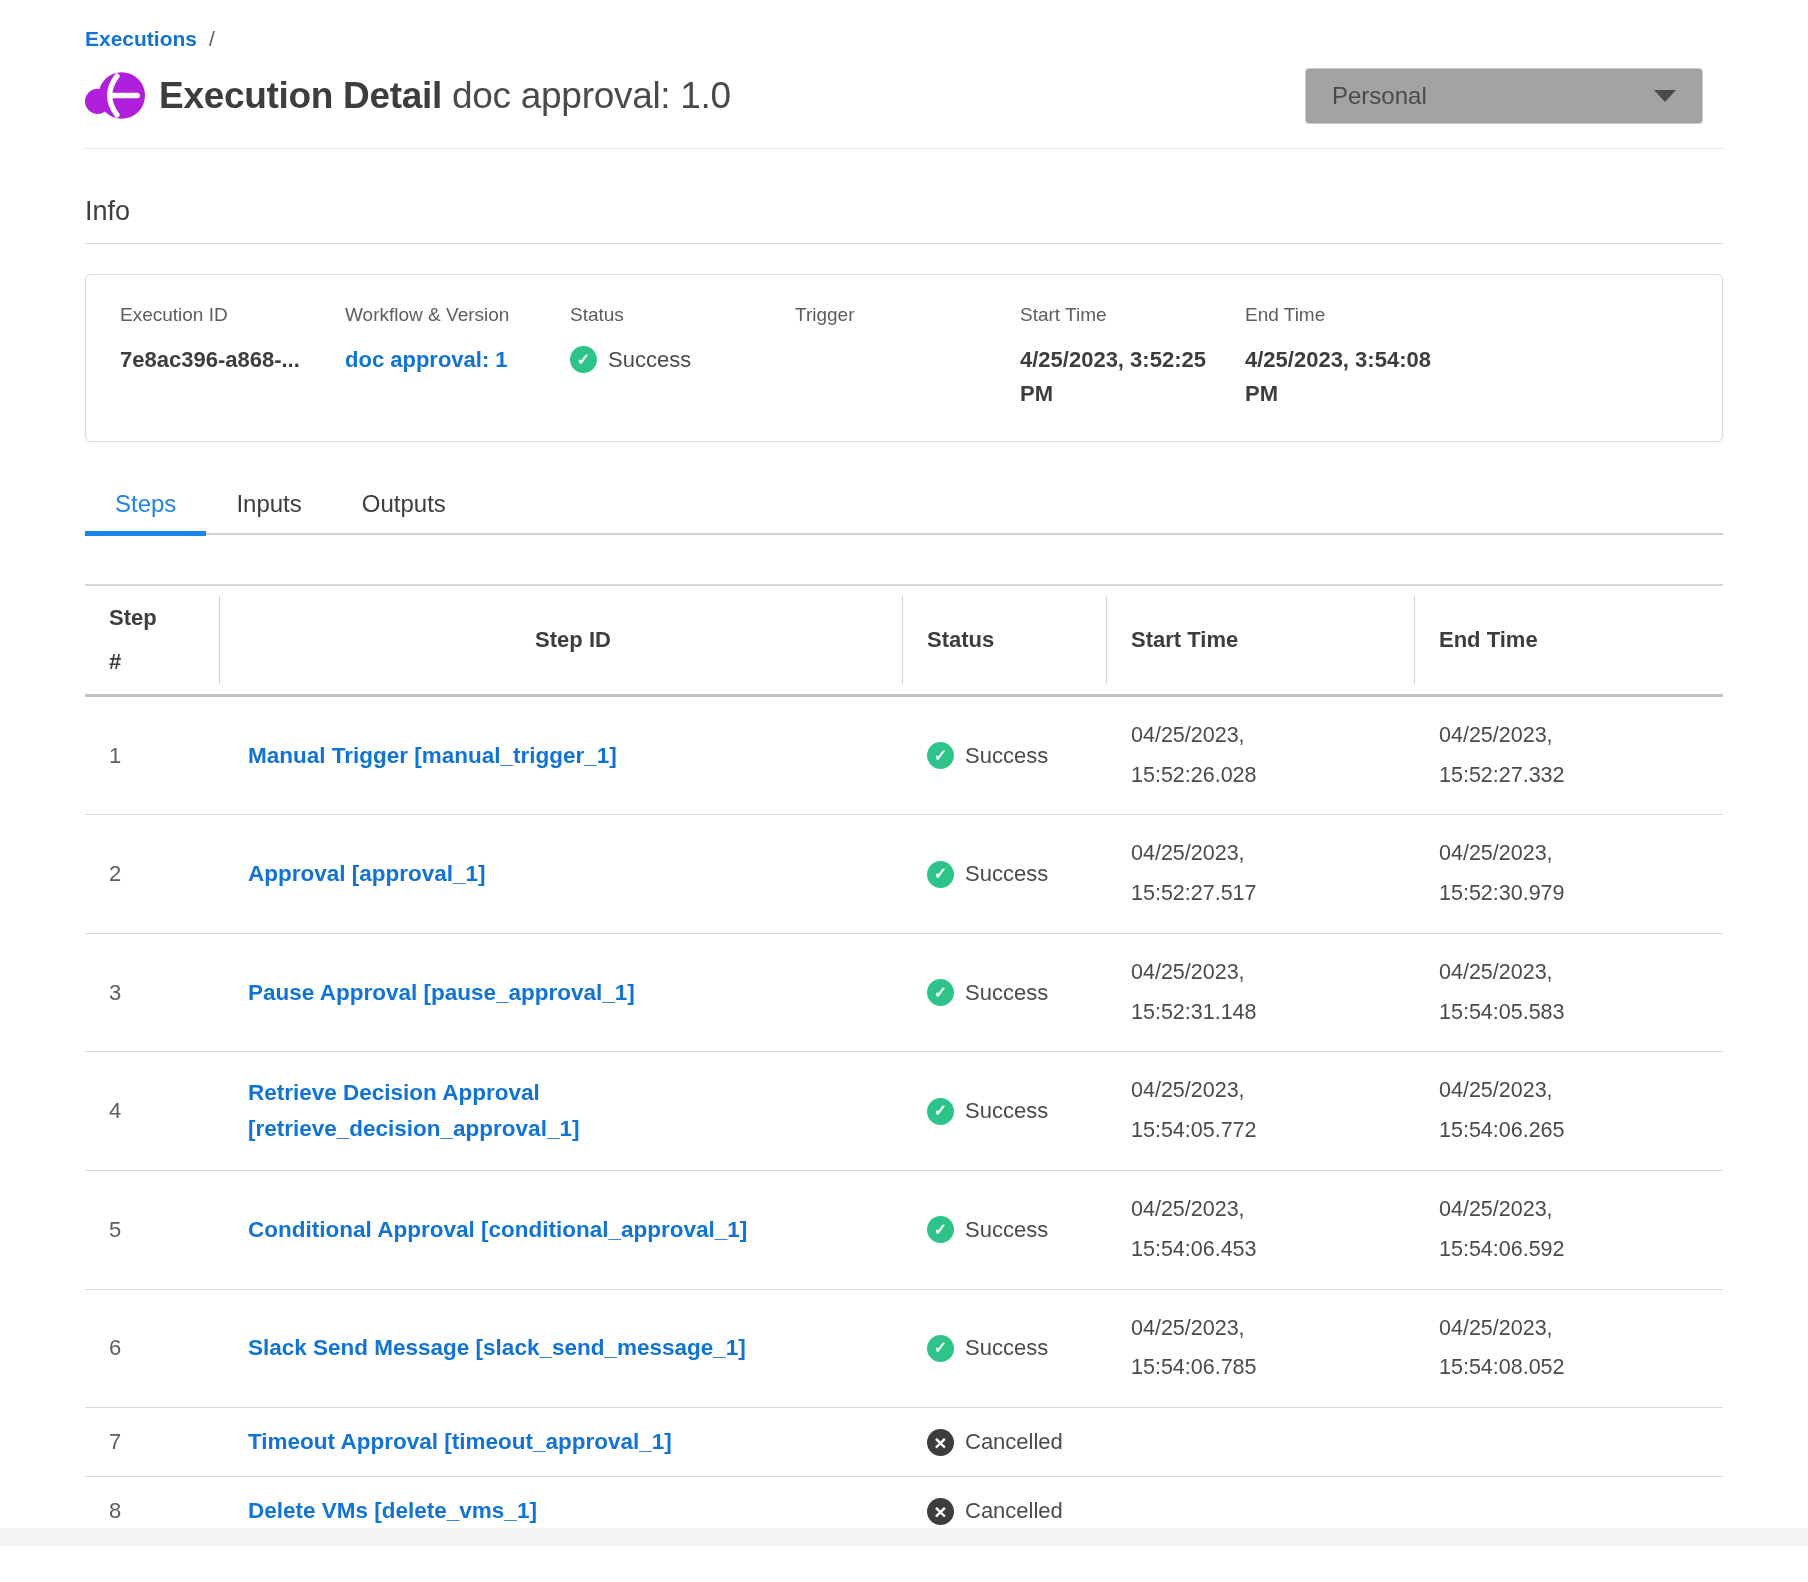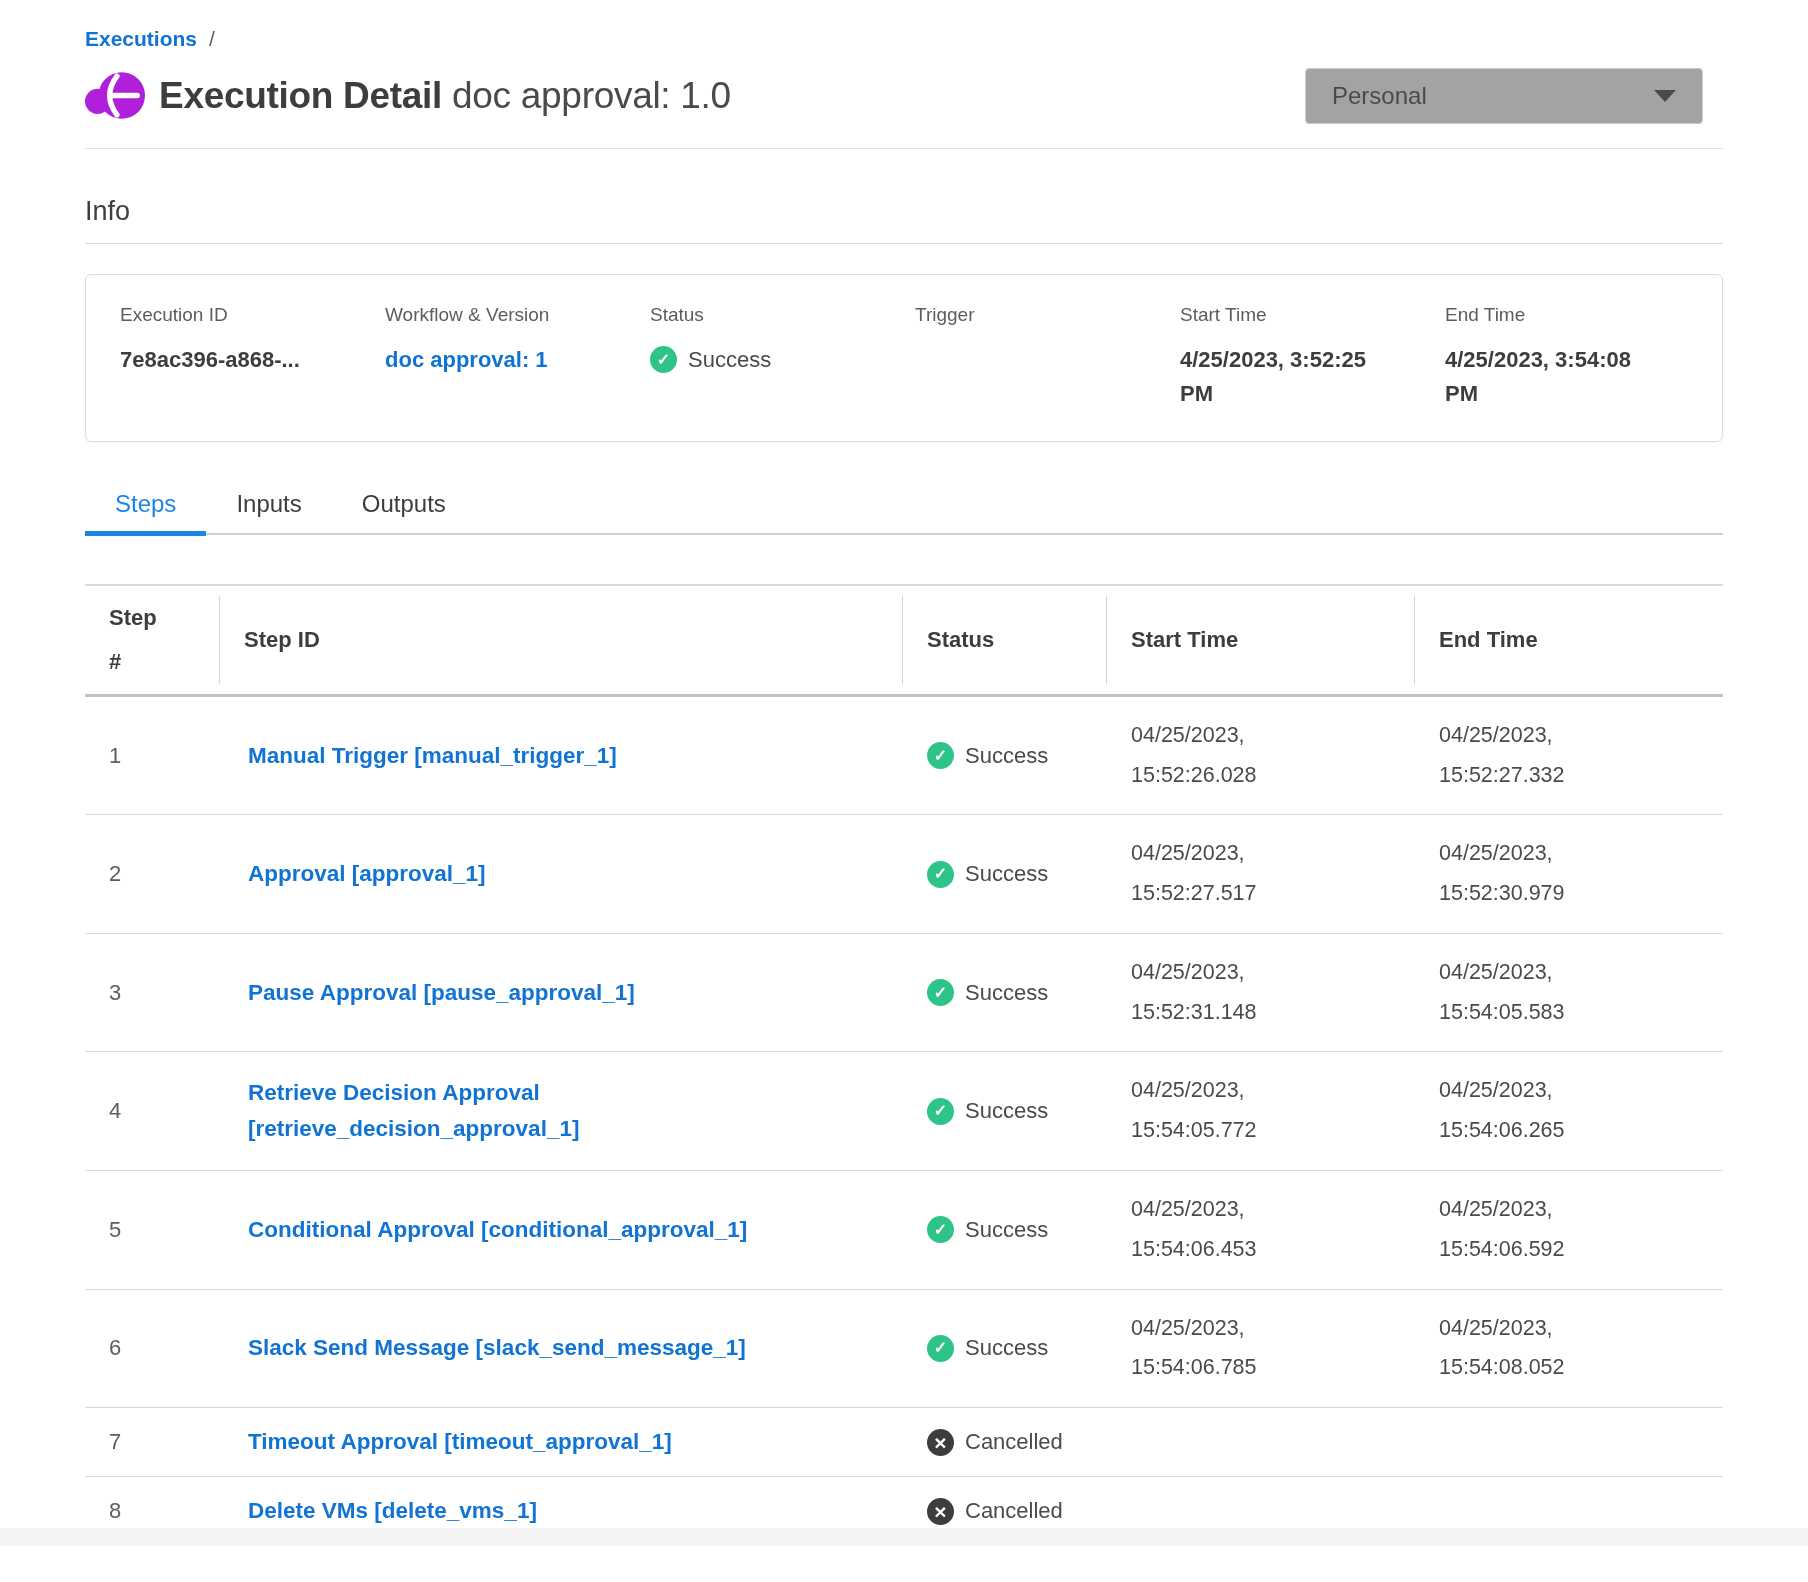--- a/index.html
+++ b/index.html
@@ -36,21 +36,20 @@
   .d1{margin-top:24px;}
   .d2{margin-top:16px;border-top-color:#d9d9d9;}
 
   .info-heading{margin:48px 0 0;font-size:27px;font-weight:400;color:var(--text-dark);line-height:1.1;}
 
   
   .info-card{
     margin-top:30px;border:1px solid #dcdcdc;border-radius:6px;
     padding:28px 34px 30px;display:flex;box-shadow:0 1px 3px rgba(0,0,0,0.05);
     min-height:168px;
-    gap:40px;
   }
   .info-field{width:225px;flex:none;}
   .f-label{font-size:19px;color:var(--text-label);display:block;line-height:1.3;}
   .f-value{display:block;margin-top:15px;font-size:22px;color:var(--text-dark);max-width:204px;line-height:1.55;}
   .v-text.emph{font-weight:600;}
   .v-link{color:var(--accent-blue);font-weight:600;text-decoration:none;cursor:pointer;}
   .v-status{display:flex;align-items:center;gap:11px;font-size:22px;color:var(--text-medium);font-weight:400;}
 
   .status-icon{
     width:27px;height:27px;border-radius:50%;color:#fff;display:flex;align-items:center;
@@ -69,21 +68,21 @@
   .steps-table{margin-top:49px;border-top:2px solid #d8d8d8;}
   .table-header{display:flex;border-bottom:3px solid #c3c3c3;padding:10px 0;min-height:108px;}
   .th{
     font-size:22px;font-weight:700;color:var(--text-dark);padding-left:24px;
     display:flex;align-items:center;border-right:1px solid #d4d4d4;
   }
   .th:last-child{border-right:none;}
   .th.c-num span{max-width:62px;line-height:2.0;display:inline-block;}
 
   .c-num{width:135px;}
-  .c-id{width:683px;}
+  .c-id{width:683px;justify-content:center;}
   .c-status{width:204px;}
   .c-start,.c-end{width:308px;}
 
   .trow{display:flex;align-items:center;border-bottom:1px solid #d8d8d8;padding:19px 0;}
   .trow.no-times{padding:16px 0;}
   .cell{padding-left:24px;}
   .cell.c-num{font-size:22px;color:var(--text-label);}
   .cell.c-id{padding-left:28px;}
   .step-link{
     color:var(--accent-blue);font-weight:600;font-size:22.5px;text-decoration:none;

